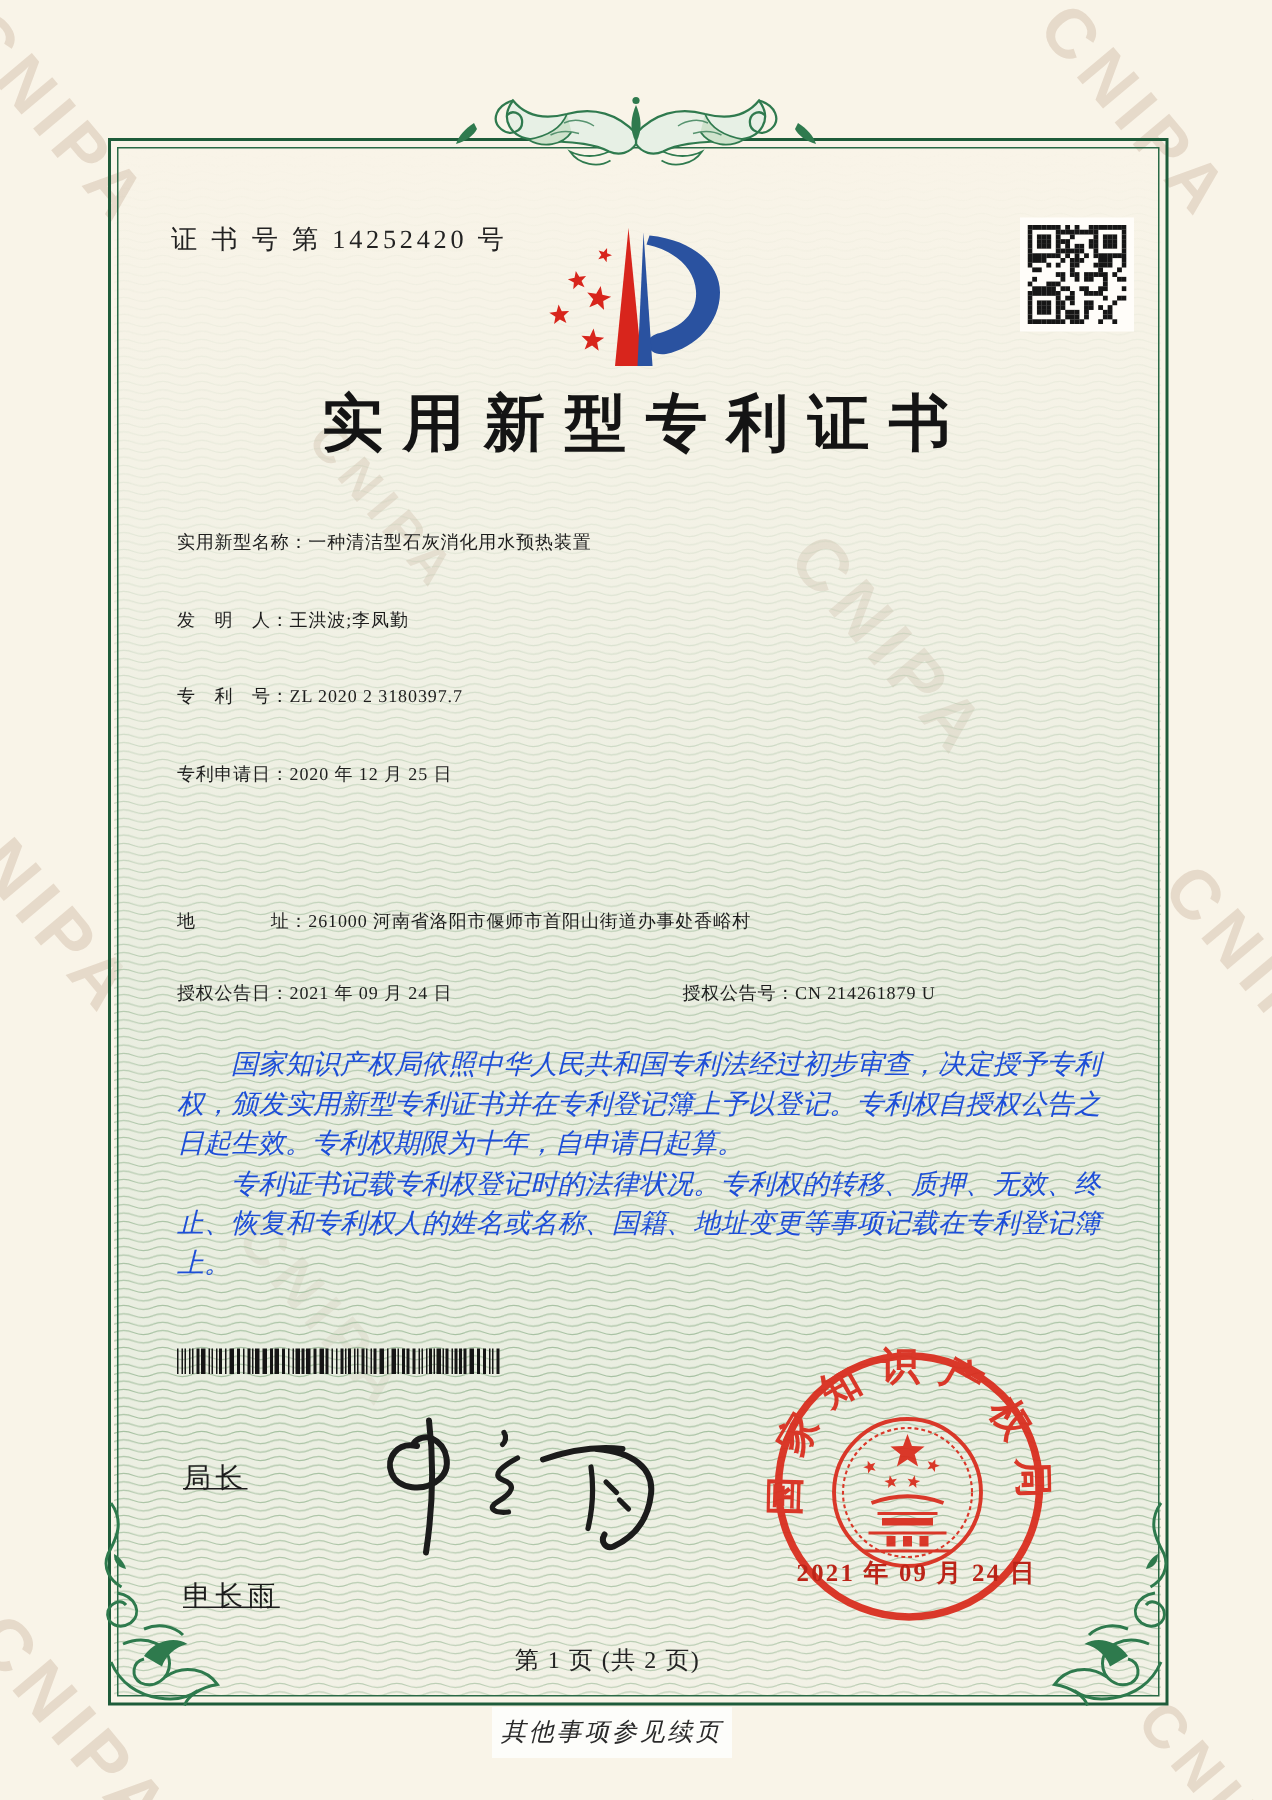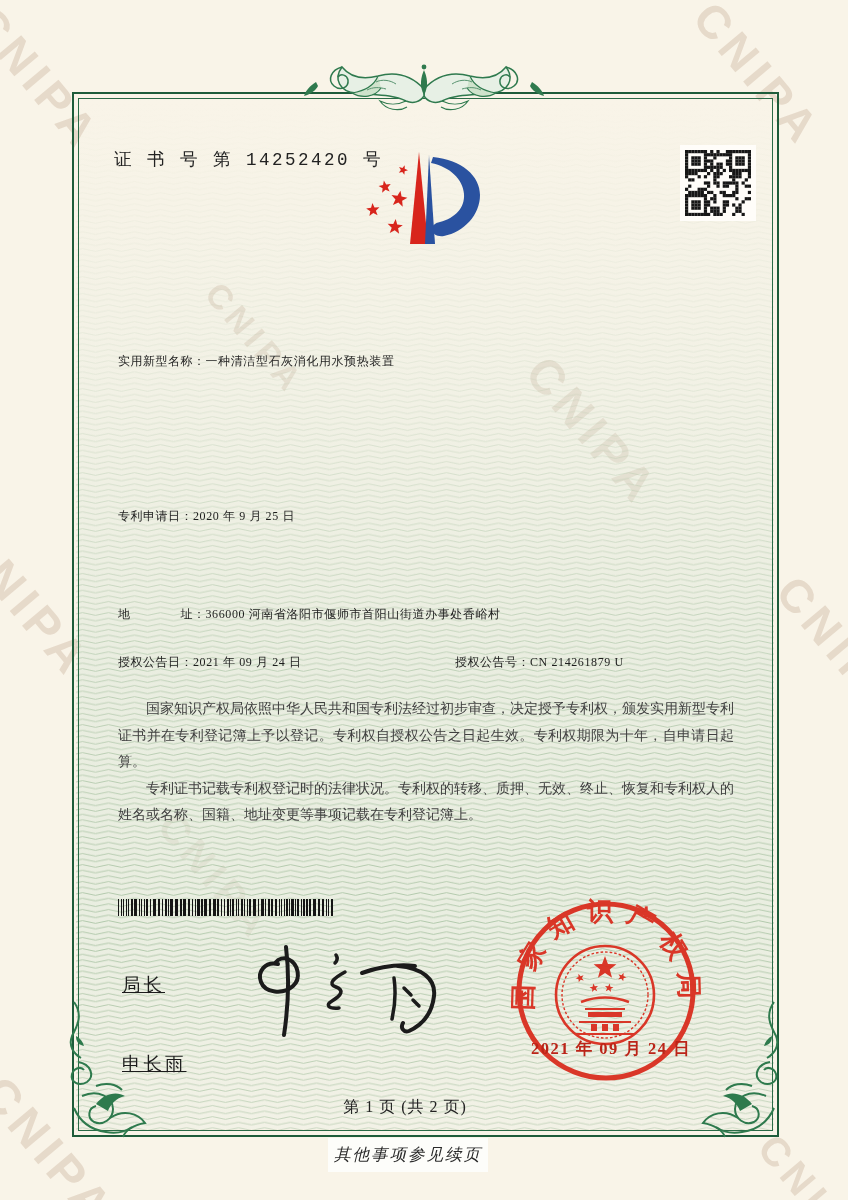--- a/index.html
+++ b/index.html
@@ -14,22 +14,22 @@
   .frame-inner{position:absolute;left:4px;top:4px;right:4px;bottom:4px;border:1.2px solid #2a6a46;}
   .tint{position:absolute;left:77px;top:97px;width:696px;height:1032px;
         background:linear-gradient(180deg,rgba(234,240,231,0) 0%,rgba(226,235,223,0.30) 28%,rgba(221,232,218,0.55) 55%,rgba(223,234,220,0.60) 80%,rgba(230,237,227,0.35) 100%);}
   .cert-no{font-size:17.5px;color:#222;letter-spacing:2.5px;}
   .title{left:0;top:255px;width:848px;text-align:center;font-size:41px;font-weight:bold;color:#141414;
          letter-spacing:13px;text-indent:13px;}
   .row{left:118px;width:620px;height:26px;font-size:12px;color:#1d1d1d;white-space:nowrap;}
   .row .lbl{display:inline-block;letter-spacing:0.5px;}
   .row .val{letter-spacing:0.6px;}
   .row .pair2{position:absolute;left:337px;top:0;}
-  .paras{left:118px;top:696px;width:616px;font-size:14px;line-height:26.5px;color:#404040;
-         text-align:justify;}
+  .paras{left:118px;top:696px;width:616px;font-size:18px;line-height:26.5px;color:#1d4ed8;
+         text-align:justify;font-style:italic;}
   .paras p{margin:0;text-indent:2em;}
   .sig-label{font-family:"Liberation Sans","DejaVu Sans",sans-serif;font-size:18.5px;color:#1c1c1c;letter-spacing:3px;text-decoration:underline;}
   .seal-date{font-size:16.5px;color:#bb2418;letter-spacing:1.5px;font-weight:bold;white-space:nowrap;}
   .page-info{left:105px;top:1097px;width:600px;text-align:center;font-size:16px;color:#222;letter-spacing:1px;}
   .cont-box{left:328px;top:1138px;width:160px;height:34px;background:#fdfdfa;display:flex;align-items:center;justify-content:center;}
   .cont-box span{font-size:16.5px;color:#2a2a2a;font-style:italic;letter-spacing:2px;}
   .qr-pad{left:680px;top:145px;width:76px;height:76px;background:#fffdf9;}
   .barcode{left:118px;top:899px;width:220px;height:17px;display:flex;align-items:stretch;}
   .barcode i{display:block;background:#151515;}
 </style>
@@ -108,21 +108,21 @@
         <path d="M16,96 c16,-7 31,1 31,13 c0,10 -10,17 -19,13 c-7,-4 -6,-14 2,-16"></path>
         <path d="M44,118 c13,-9 28,-5 35,5 c-12,2 -20,8 -22,14"></path>
         <path d="M8,108 c6,14 18,22 32,24 c11,2 19,0 26,-5"></path>
         <path d="M30,86 c10,-4 20,-2 26,4"></path>
       </g>
       <path d="M30,104 c8,-11 21,-13 29,-8 c-9,2 -15,9 -17,15 Z" fill="#2e7a4d"></path>
       <path d="M10,36 c4,2 7,6 8,10 c-5,-1 -8,-4 -8,-10 Z" fill="#2e7a4d"></path>
     </g>
   </svg>
 
-  <div class="abs cert-no" style="left:114px;top:147px;font-family:Liberation Mono, monospace;">证 书 号 第 14252420 号</div>
+  <div class="abs cert-no" style="left:114px;top:147px;">证 书 号 第 14252420 号</div>
 
   <svg class="abs" style="left:352px;top:147px;" width="145" height="103" viewBox="0 0 145 103">
     <path d="M81,10 C110,13 128,29 128,48 C128,68 112,85 92,89 C85,90 81,87 80,83 C79,79 83,76 88,75 C103,71 113,61 112,47 C111,32 98,20 79,16 Z" fill="#2a52a0"></path>
     <polygon points="67,5 58,97 76,97" fill="#d8251c"></polygon>
     <polygon points="77,8 73,97 83,97" fill="#2a52a0"></polygon>
     <g id="logo-stars" fill="#d8251c">
         <path d="M52.71,18.30L52.74,21.83L56.00,23.17L52.65,24.29L52.38,27.81L50.28,24.97L46.85,25.80L48.90,22.93L47.06,19.92L50.42,20.98Z"></path>
         <path d="M31.87,33.60L34.20,37.55L38.74,36.95L35.70,40.38L37.68,44.52L33.47,42.69L30.15,45.84L30.59,41.28L26.56,39.10L31.04,38.10Z"></path>
         <path d="M48.48,43.63L49.57,49.52L55.42,50.82L50.15,53.68L50.73,59.64L46.38,55.52L40.89,57.90L43.46,52.50L39.49,48.01L45.44,48.79Z"></path>
         <path d="M20.39,56.03L22.51,60.48L27.44,60.26L23.86,63.66L25.59,68.28L21.26,65.93L17.39,69.00L18.29,64.15L14.18,61.43L19.07,60.78Z"></path>
@@ -353,29 +353,36 @@
         <rect x="6" y="20" width="1.02" height="1.02" fill="#161616"></rect>
         <rect x="7" y="20" width="1.02" height="1.02" fill="#161616"></rect>
         <rect x="9" y="20" width="1.02" height="1.02" fill="#161616"></rect>
         <rect x="10" y="20" width="1.02" height="1.02" fill="#161616"></rect>
         <rect x="11" y="20" width="1.02" height="1.02" fill="#161616"></rect>
         <rect x="15" y="20" width="1.02" height="1.02" fill="#161616"></rect>
         <rect x="18" y="20" width="1.02" height="1.02" fill="#161616"></rect>
       </svg>
   </div>
 
+  <div class="abs title">实用新型专利证书</div>
 
   <div class="abs row" style="top:353px;">
     <span class="lbl">实用新型名称：</span><span class="val">一种清洁型石灰消化用水预热装置</span>
   </div>
+  <div class="abs row" style="top:405px;">
+    <span class="lbl">发　明　人：</span><span class="val">王洪波;李凤勤</span>
+  </div>
+  <div class="abs row" style="top:456px;">
+    <span class="lbl">专　利　号：</span><span class="val">ZL 2020 2 3180397.7</span>
+  </div>
   <div class="abs row" style="top:508px;">
-    <span class="lbl">专利申请日：</span><span class="val">2020 年 9 月 25 日</span>
+    <span class="lbl">专利申请日：</span><span class="val">2020 年 12 月 25 日</span>
   </div>
   <div class="abs row" style="top:606px;">
-    <span class="lbl">地　　　　址：</span><span class="val">366000 河南省洛阳市偃师市首阳山街道办事处香峪村</span>
+    <span class="lbl">地　　　　址：</span><span class="val">261000 河南省洛阳市偃师市首阳山街道办事处香峪村</span>
   </div>
   <div class="abs row" style="top:654px;">
     <span class="lbl">授权公告日：</span><span class="val">2021 年 09 月 24 日</span>
     <span class="pair2">
       <span class="lbl">授权公告号：</span><span class="val">CN 214261879 U</span>
     </span>
   </div>
 
   <div class="abs paras">
     <p>国家知识产权局依照中华人民共和国专利法经过初步审查，决定授予专利权，颁发实用新型专利证书并在专利登记簿上予以登记。专利权自授权公告之日起生效。专利权期限为十年，自申请日起算。</p>

